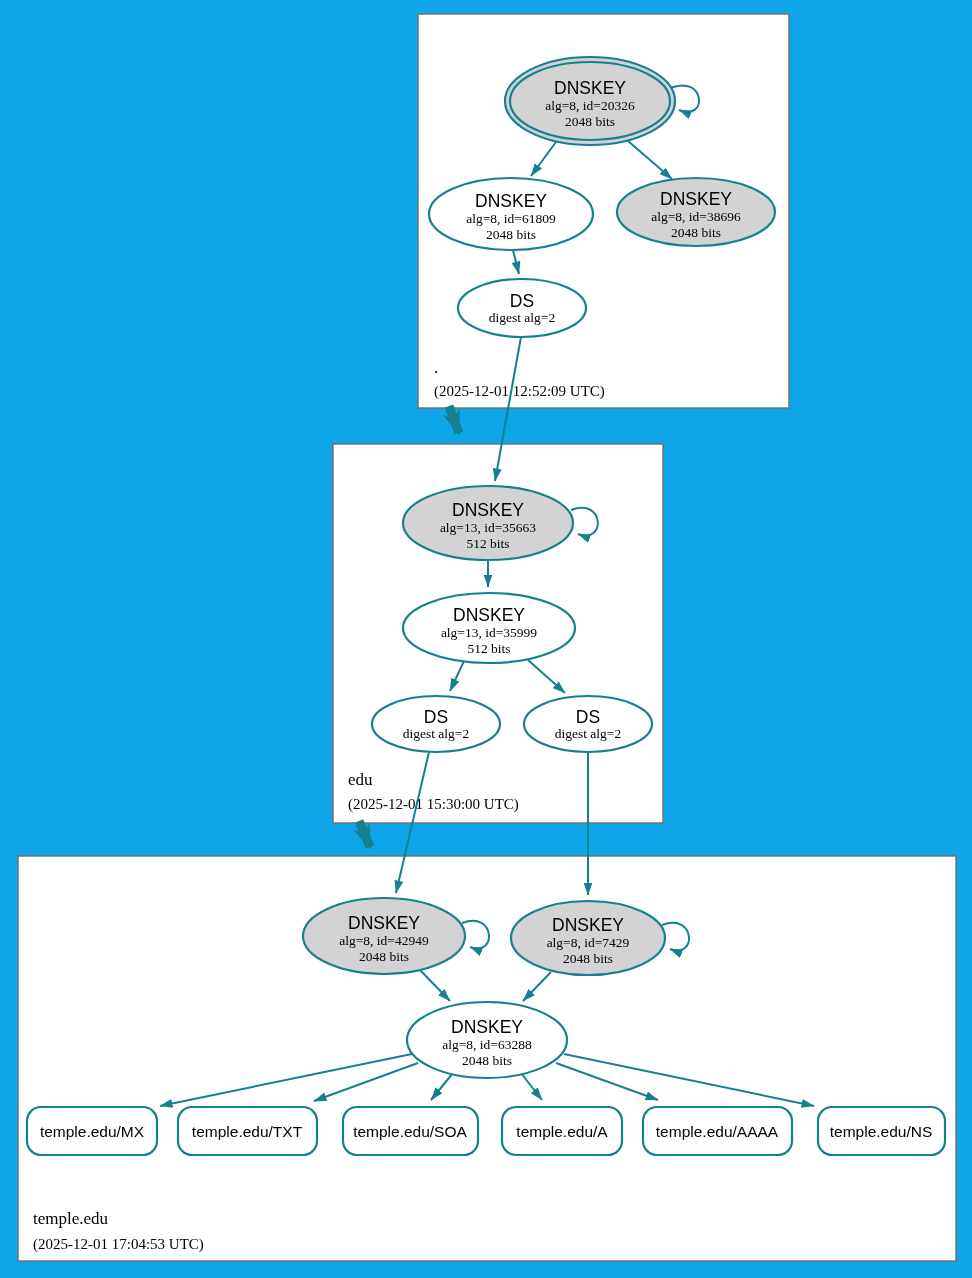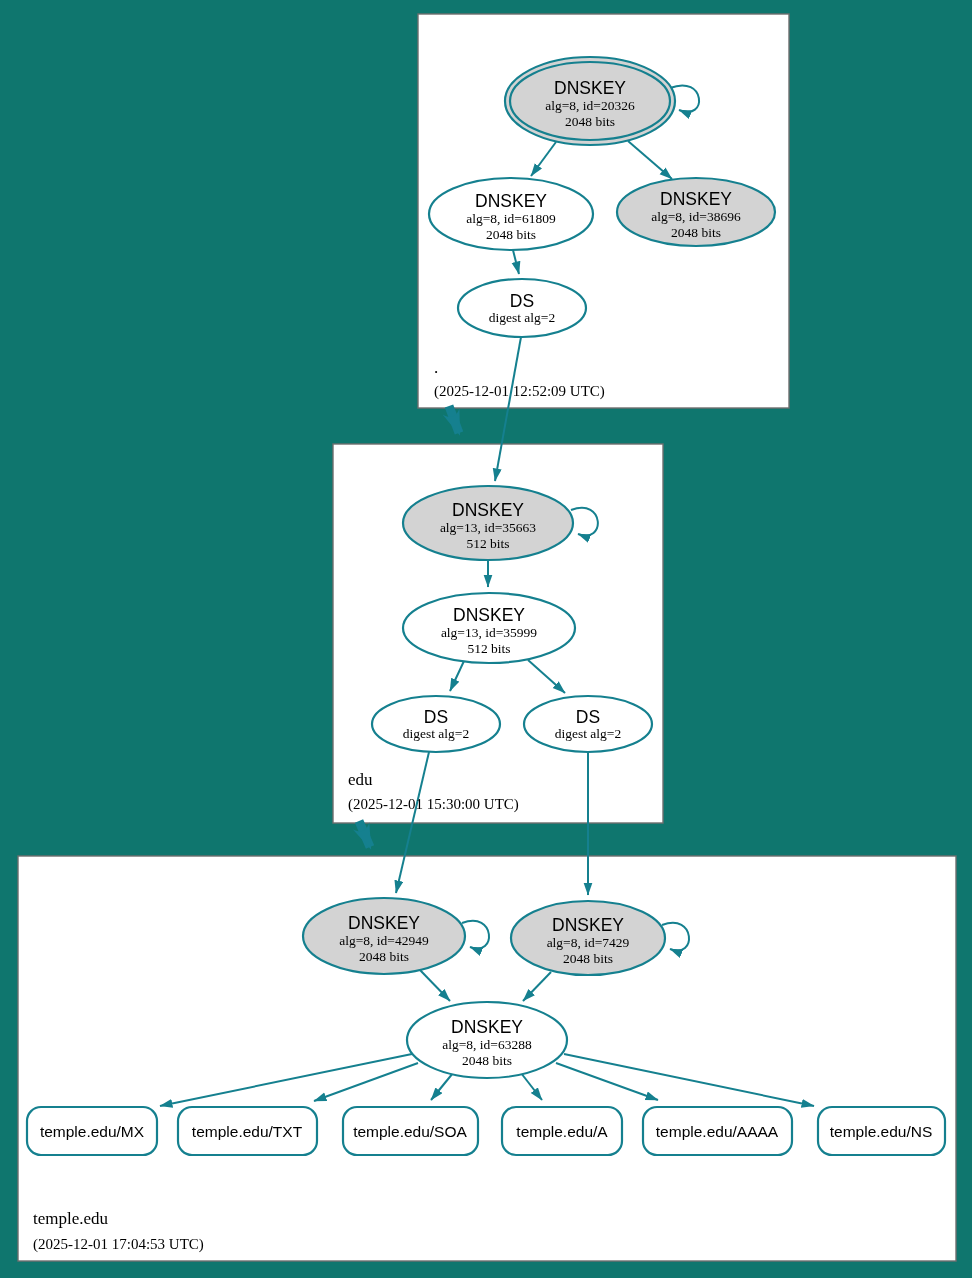--- a/index.html
+++ b/index.html
@@ -1,16 +1,16 @@
 <!DOCTYPE html>
 <html><head>
 <meta charset="utf-8">
 <style>
   html,body{margin:0;padding:0;background:#ffffff;}
-  .canvas{position:relative;width:972px;height:1278px;background:#0f766e;overflow:hidden;}
+  .canvas{position:relative;width:972px;height:1278px;background:#0ea5e9;overflow:hidden;}
   svg{display:block;}
   .zone-box{fill:#ffffff;stroke:#6e6e6e;stroke-width:1.4;}
   .edge{stroke:#15808f;stroke-width:2;fill:none;}
   .edge-thick{stroke:#15808f;stroke-width:9;fill:none;}
   .node-ell{stroke:#15808f;stroke-width:2.2;}
   .fill-gray{fill:#d3d3d3;}
   .fill-white{fill:#ffffff;}
   .rr-box{fill:#ffffff;stroke:#15808f;stroke-width:2.2;}
   text{fill:#000000;}
   .t-title{font-family:"Liberation Sans",sans-serif;font-size:17.5px;text-anchor:middle;}

